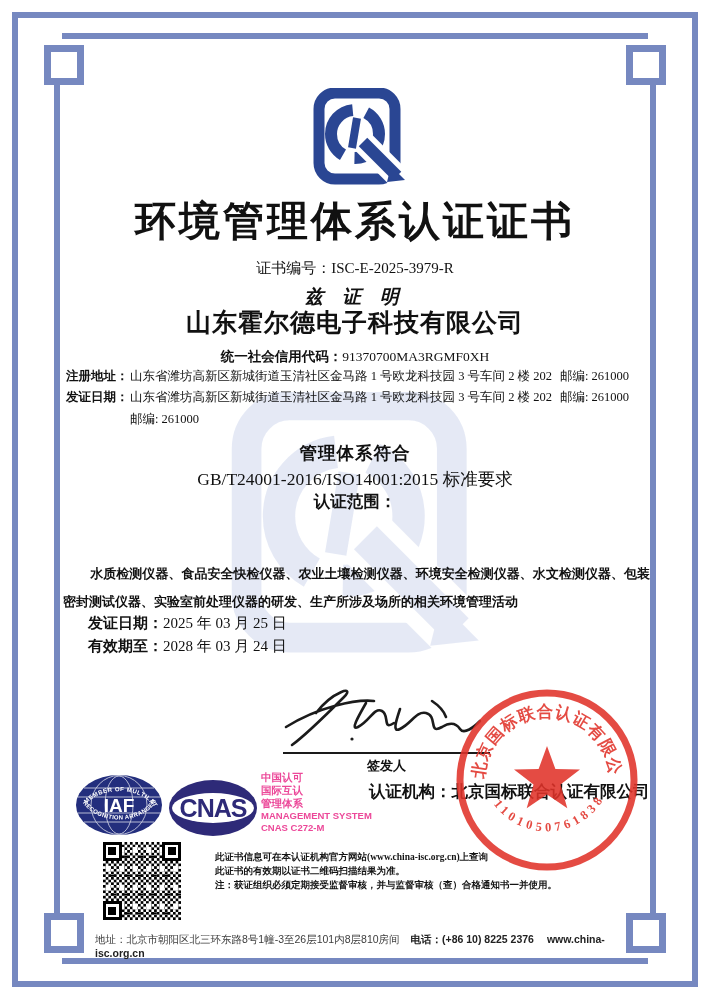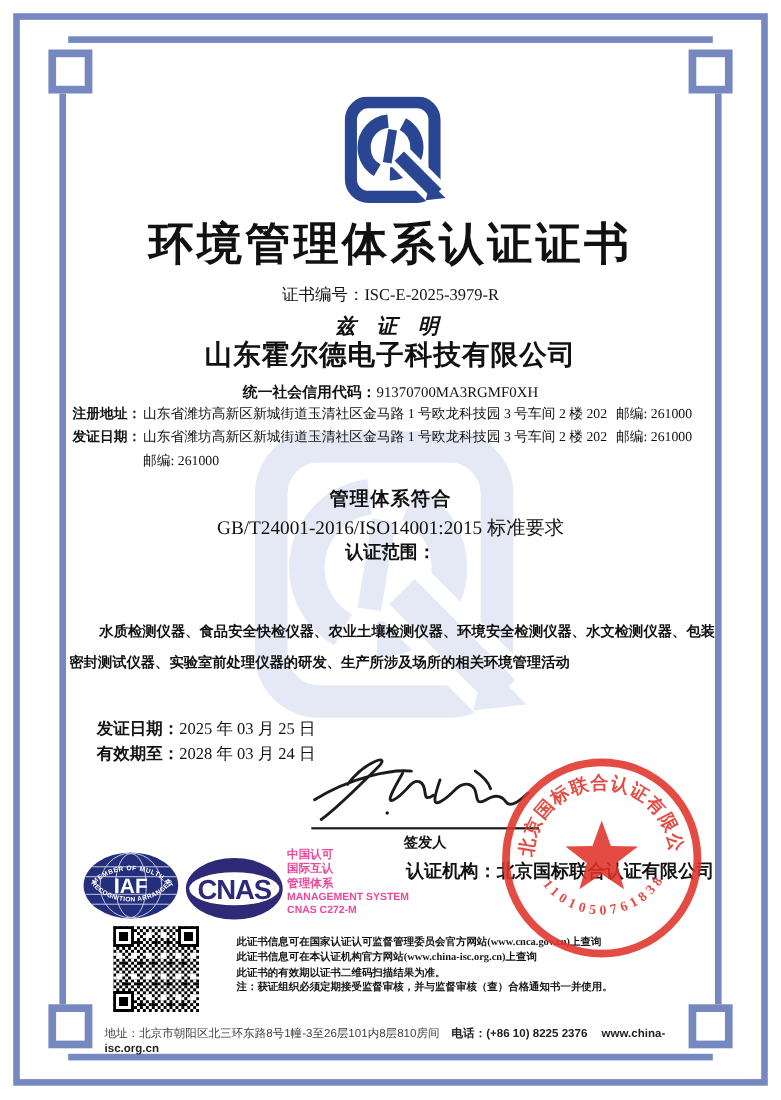--- a/index.html
+++ b/index.html
@@ -29,21 +29,21 @@
   .addr-label{font-weight:bold;width:64px;flex:0 0 64px;}
   .addr-text{flex:1;}
   .addr-row.noLabel .addr-text{padding-left:20px;}
   .addr-zip{flex:0 0 86px;text-align:left;}
   .row3{margin-top:1px;}
   .conform{top:441px;font-size:17.5px;font-weight:bold;letter-spacing:1px;}
   .standard{top:467px;font-size:17.5px;}
   .scopeLabel{top:491px;font-size:16.5px;font-weight:bold;}
   .scope{left:63px;right:60px;top:560px;font-size:13px;font-weight:bold;
          line-height:28px;text-align:justify;text-indent:2.1em;}
-  .dates{left:88px;top:612px;font-size:15px;line-height:23px;margin-top:40px;}
+  .dates{left:88px;top:612px;font-size:15px;line-height:23px;}
   .dates b{font-weight:bold;}
   .sig-line{left:283px;top:752px;width:207px;height:2px;background:#1a1a1a;}
   .signer{left:283px;top:757px;width:207px;text-align:center;font-size:13px;font-weight:bold;}
   .authority{left:369px;top:781px;font-size:16.5px;font-weight:bold;
              font-family:Liberation Serif, serif;z-index:3;}
   .caption{left:261px;top:771px;font-family:"Liberation Sans","DejaVu Sans",sans-serif;
            font-weight:bold;color:#ec4899;}
   .caption .cn{font-size:10.5px;line-height:13px;}
   .caption .en{font-size:9.5px;line-height:12px;}
   .notes{left:215px;top:851px;font-size:9.5px;font-weight:bold;line-height:13.8px;color:#141414;}
@@ -233,21 +233,20 @@
         <rect x="23" y="1" width="5" height="5" fill="#fff"></rect>
         <rect x="24" y="2" width="3" height="3" fill="#000"></rect>
       <rect x="0" y="22" width="7" height="7" fill="#000"></rect>
         <rect x="1" y="23" width="5" height="5" fill="#fff"></rect>
         <rect x="2" y="24" width="3" height="3" fill="#000"></rect>
     </g>
   </svg>
 </div>
 
 <div class="abs notes content">
-  <div>此证书信息可在国家认证认可监督管理委员会官方网站(www.cnca.gov.cn)上查询</div>
   <div>此证书信息可在本认证机构官方网站(www.china-isc.org.cn)上查询</div>
   <div>此证书的有效期以证书二维码扫描结果为准。</div>
   <div>注：获证组织必须定期接受监督审核，并与监督审核（查）合格通知书一并使用。</div>
 </div>
 
 <div class="abs footer content">
   <span>地址：</span><span>北京市朝阳区北三环东路8号1幢-3至26层101内8层810房间</span>
   <b style="margin-left:8px;">电话：</b><b>(+86 10) 8225 2376</b>
   <b style="margin-left:10px;">www.china-isc.org.cn</b>
 </div>

